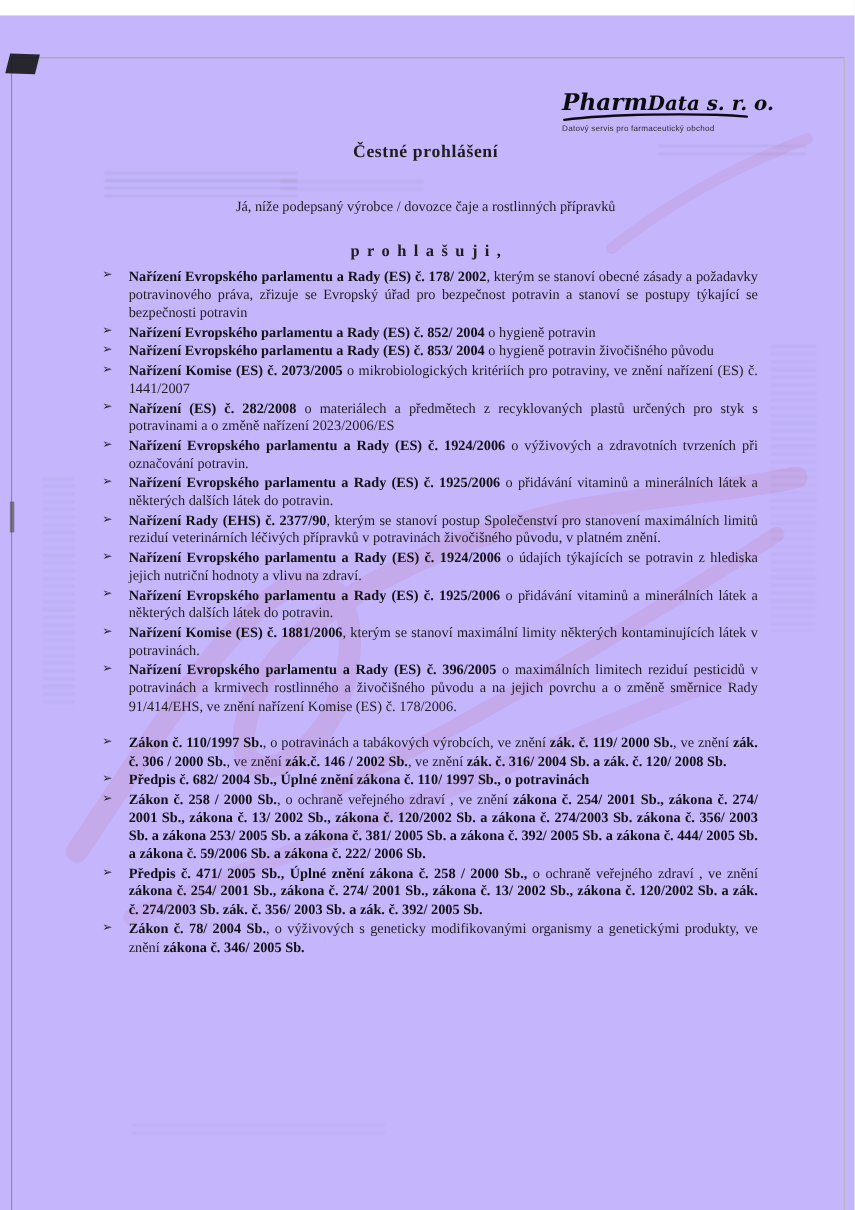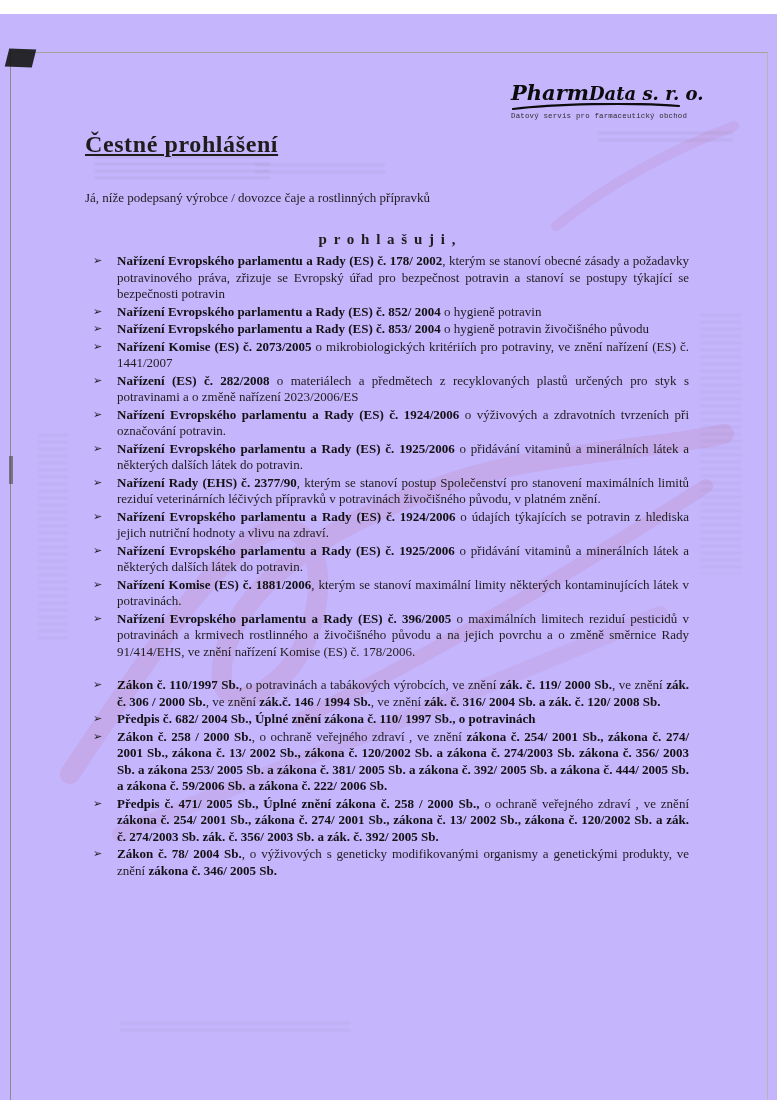--- a/index.html
+++ b/index.html
@@ -44,24 +44,24 @@
   .logo-row{display:flex;justify-content:flex-end;}
   .logo{width:178px;text-align:left;}
   .brand{
     font-family:"DejaVu Serif","Liberation Serif",serif;
     font-style:italic;font-weight:bold;white-space:nowrap;color:#0c0c0c;
   }
   .brand .b1{font-size:21px;}
   .brand .b2{font-size:18px;}
   .swoosh{display:block;margin-top:-4px;}
   .tagline{font-size:7.4px;letter-spacing:.2px;color:#2e2d2b;margin-top:1px;
-    font-family:Liberation Mono, monospace;}
+    font-family:Liberation Sans, sans-serif;}
   .attachment{text-align:right;margin-top:22px;font-size:13.5px;}
-  .doc-title{text-align:left;margin-top:8px;font-size:24px;font-weight:bold;letter-spacing:.6px;text-decoration:underline;}
-  .intro{margin-top:30px;}
+  .doc-title{text-align:center;margin-top:8px;font-size:16px;font-weight:bold;letter-spacing:.6px;}
+  .intro{text-align:center;margin-top:30px;}
   .keyword{text-align:center;margin-top:24px;font-weight:bold;word-spacing:3px;font-size:15px;}
   .lead{margin-top:22px;text-align:justify;}
   .lead .emph{font-weight:bold;text-decoration:underline;}
   ul.reglist{list-style:none;margin:4px 0 0 8px;padding:0;}
   ul.reglist.second{margin-top:17px;}
   ul.reglist li{display:flex;margin:0 0 1px 0;}
   ul.reglist .bullet{flex:0 0 24px;font-size:11px;padding-top:1px;color:#1a1a1a;}
   ul.reglist .itext{flex:1;text-align:justify;}
   ul.reglist b{color:#121212;}
 </style>
@@ -158,21 +158,21 @@
         </li>
         <li>
           <span class="bullet">➢</span>
           <span class="itext"><b>Nařízení Evropského parlamentu a Rady (ES) č. 396/2005</b><span> o maximálních limitech reziduí pesticidů v potravinách a krmivech rostlinného a živočišného původu a na jejich povrchu a o změně směrnice Rady 91/414/EHS, ve znění nařízení Komise (ES) č. 178/2006.</span></span>
         </li>
       </ul>
 
     <ul class="reglist second">
         <li>
           <span class="bullet">➢</span>
-          <span class="itext"><b>Zákon č. 110/1997 Sb.</b><span>, o potravinách a tabákových výrobcích, ve znění </span><b>zák. č. 119/ 2000 Sb.</b><span>, ve znění </span><b>zák. č. 306 / 2000 Sb.</b><span>, ve znění </span><b>zák.č. 146 / 1994 Sb.</b><span>, ve znění </span><b>zák. č. 316/ 2004 Sb. a zák. č. 120/ 2008 Sb.</b></span>
+          <span class="itext"><b>Zákon č. 110/1997 Sb.</b><span>, o potravinách a tabákových výrobcích, ve znění </span><b>zák. č. 119/ 2000 Sb.</b><span>, ve znění </span><b>zák. č. 306 / 2000 Sb.</b><span>, ve znění </span><b>zák.č. 146 / 2002 Sb.</b><span>, ve znění </span><b>zák. č. 316/ 2004 Sb. a zák. č. 120/ 2008 Sb.</b></span>
         </li>
         <li>
           <span class="bullet">➢</span>
           <span class="itext"><b>Předpis č. 682/ 2004 Sb., Úplné znění zákona č. 110/ 1997 Sb., o potravinách</b></span>
         </li>
         <li>
           <span class="bullet">➢</span>
           <span class="itext"><b>Zákon č. 258 / 2000 Sb.</b><span>, o ochraně veřejného zdraví , ve znění </span><b>zákona č. 254/ 2001 Sb., zákona č. 274/ 2001 Sb., zákona č. 13/ 2002 Sb., zákona č. 120/2002 Sb. a zákona č. 274/2003 Sb. zákona č. 356/ 2003 Sb. a zákona 253/ 2005 Sb. a zákona č. 381/ 2005 Sb. a zákona č. 392/ 2005 Sb. a zákona č. 444/ 2005 Sb. a zákona č. 59/2006 Sb. a zákona č. 222/ 2006 Sb.</b></span>
         </li>
         <li>

